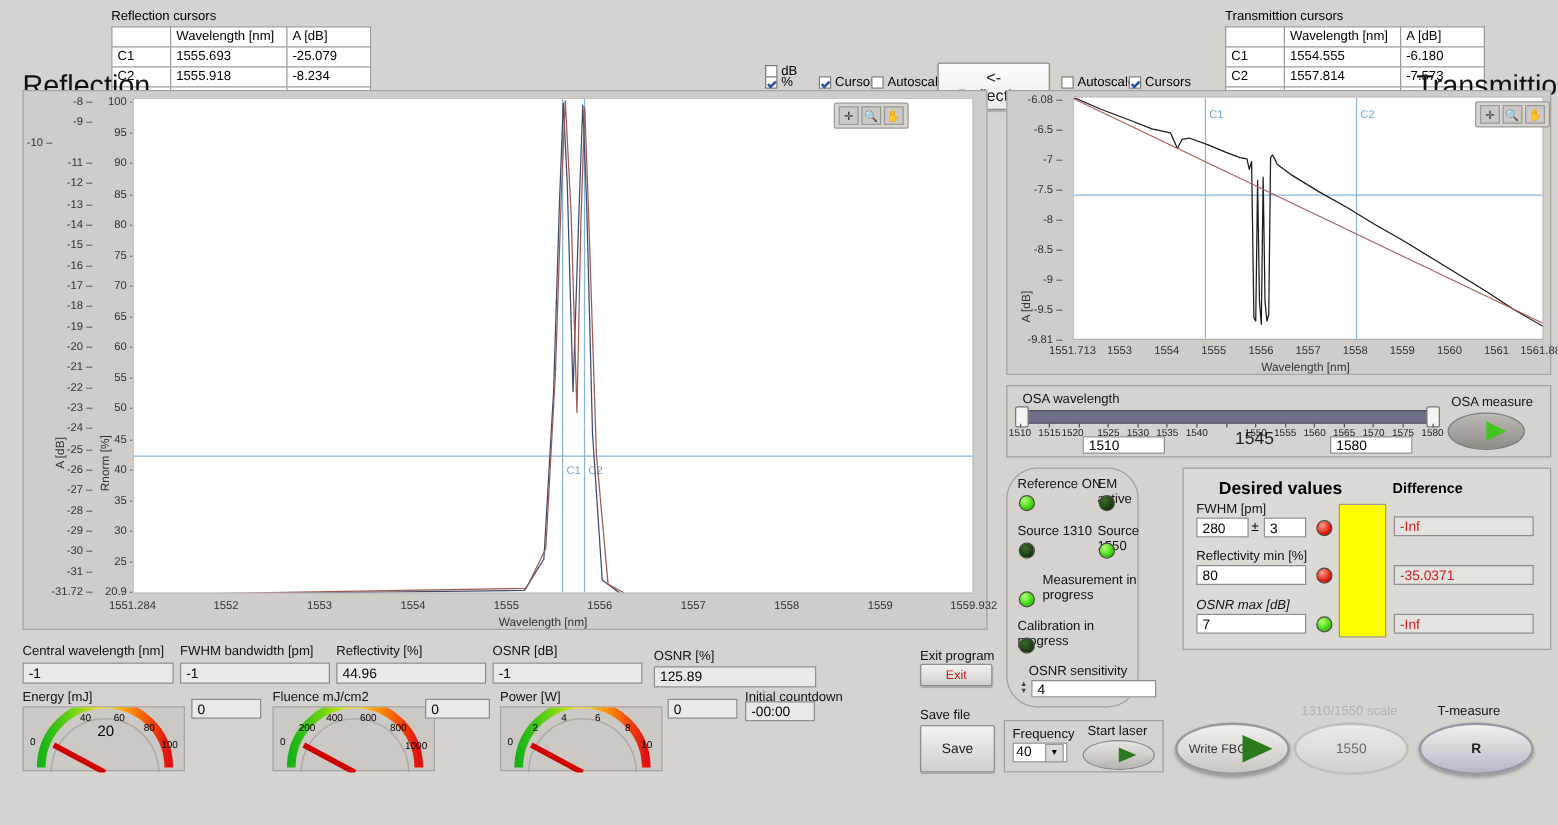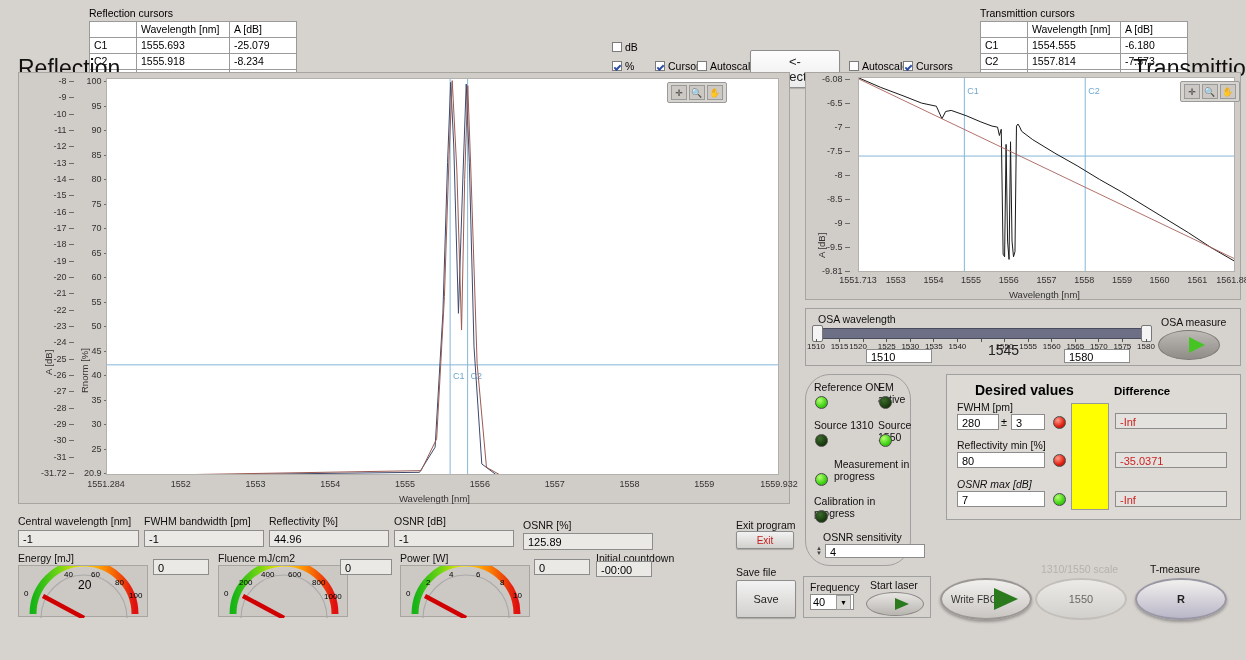--- a/index.html
+++ b/index.html
@@ -128,21 +128,21 @@
       <td class="wl">3.259</td>
       <td class="a">1.393</td>
     </tr>
   </tbody>
     </table>
 </div>
 
 <div class="abs big-title" style="left:18px;top:55px;">Reflection</div>
 <div class="abs big-title" style="left:1133px;top:55px;">Transmittion</div>
 
-<div class="cb-row" style="left:612px;top:41px;justify-content:flex-end;">
+<div class="cb-row" style="left:612px;top:51px;justify-content:flex-end;">
   <span class="cbx"></span>
   <span>dB</span>
 </div>
 <div class="cb-row" style="left:612px;top:60px;">
   <span class="cbx on"></span>
   <span>%</span>
 </div>
 <div class="cb-row" style="left:655px;top:60px;">
   <span class="cbx on"></span>
   <span>Cursors</span>
@@ -162,21 +162,21 @@
 </div>
 
 <div class="graph" style="left:18px;top:72px;width:772px;height:432px;">
 
   <div class="abs vrot" style="left:24px;top:302px;font-size:9.5px;color:#333;">A [dB]</div>
 
   <div class="abs vrot" style="left:60px;top:320px;font-size:9.5px;color:#333;">Rnorm [%]</div>
   <div id="refl-yticks">
       <div class="ytick" style="top: 3px; right: 715px;">-8 –</div>
       <div class="ytick" style="top: 19.3333px; right: 715px;">-9 –</div>
-      <div class="ytick" style="top: 35.6667px; right: 715px;">-10 –</div>
+      <div class="ytick" style="top: 35.6667px; right: 747px;">-10 –</div>
       <div class="ytick" style="top: 52px; right: 715px;">-11 –</div>
       <div class="ytick" style="top: 68.3333px; right: 715px;">-12 –</div>
       <div class="ytick" style="top: 84.6667px; right: 715px;">-13 –</div>
       <div class="ytick" style="top: 101px; right: 715px;">-14 –</div>
       <div class="ytick" style="top: 117.333px; right: 715px;">-15 –</div>
       <div class="ytick" style="top: 133.667px; right: 715px;">-16 –</div>
       <div class="ytick" style="top: 150px; right: 715px;">-17 –</div>
       <div class="ytick" style="top: 166.333px; right: 715px;">-18 –</div>
       <div class="ytick" style="top: 182.667px; right: 715px;">-19 –</div>
       <div class="ytick" style="top: 199px; right: 715px;">-20 –</div>

